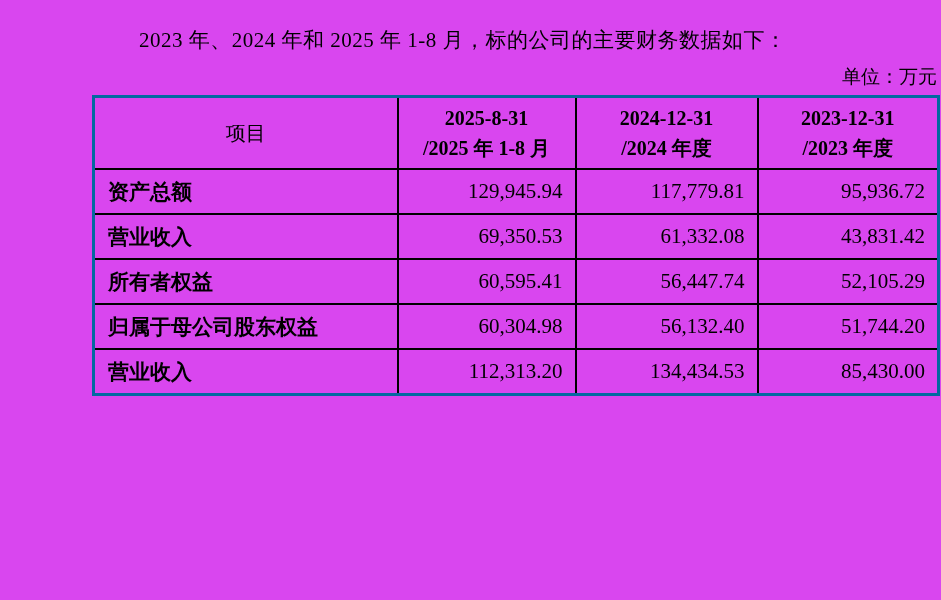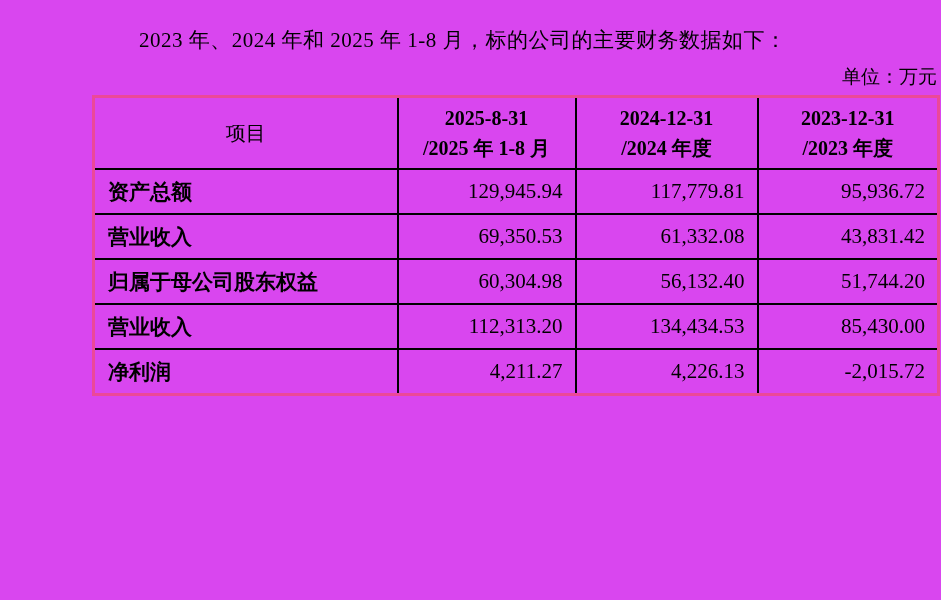--- a/index.html
+++ b/index.html
@@ -28,21 +28,21 @@
     width: 845px;
     margin: 11px 48px 5px 48px;
     text-align: right;
     font-size: 19px;
   }
   table.fin-table {
     margin-left: 48px;
     width: 845px;
     border-collapse: collapse;
     table-layout: fixed;
-    border: 3px solid #ec4899;
+    border: 3px solid #0369a1;
   }
   table.fin-table col.c-item { width: 304px; }
   table.fin-table col.c-y2025 { width: 178px; }
   table.fin-table col.c-y2024 { width: 182px; }
   table.fin-table col.c-y2023 { width: 181px; }
   table.fin-table th,
   table.fin-table td {
     border: 2px solid #000000;
     vertical-align: middle;
     overflow: hidden;
@@ -121,34 +121,34 @@
         <td class="num-cell">117,779.81</td>
         <td class="num-cell">95,936.72</td>
       </tr>
       <tr>
         <td class="item-cell">营业收入</td>
         <td class="num-cell">69,350.53</td>
         <td class="num-cell">61,332.08</td>
         <td class="num-cell">43,831.42</td>
       </tr>
       <tr>
+        <td class="item-cell">所有者权益</td>
+        <td class="num-cell">60,595.41</td>
+        <td class="num-cell">56,447.74</td>
+        <td class="num-cell">52,105.29</td>
+      </tr>
+      <tr>
         <td class="item-cell">归属于母公司股东权益</td>
         <td class="num-cell">60,304.98</td>
         <td class="num-cell">56,132.40</td>
         <td class="num-cell">51,744.20</td>
       </tr>
       <tr>
         <td class="item-cell">营业收入</td>
         <td class="num-cell">112,313.20</td>
         <td class="num-cell">134,434.53</td>
         <td class="num-cell">85,430.00</td>
       </tr>
-      <tr>
-        <td class="item-cell">净利润</td>
-        <td class="num-cell">4,211.27</td>
-        <td class="num-cell">4,226.13</td>
-        <td class="num-cell">-2,015.72</td>
-      </tr>
     </tbody>
   </table>
 
 
 </div>
 
 </body></html>

